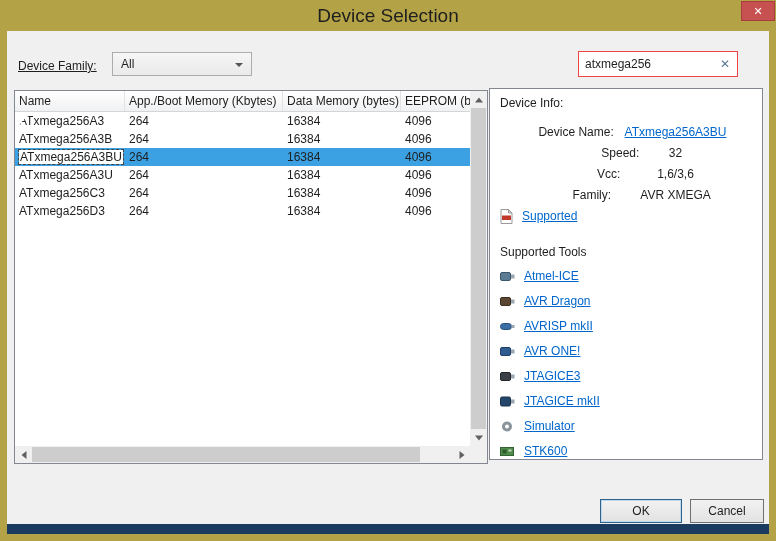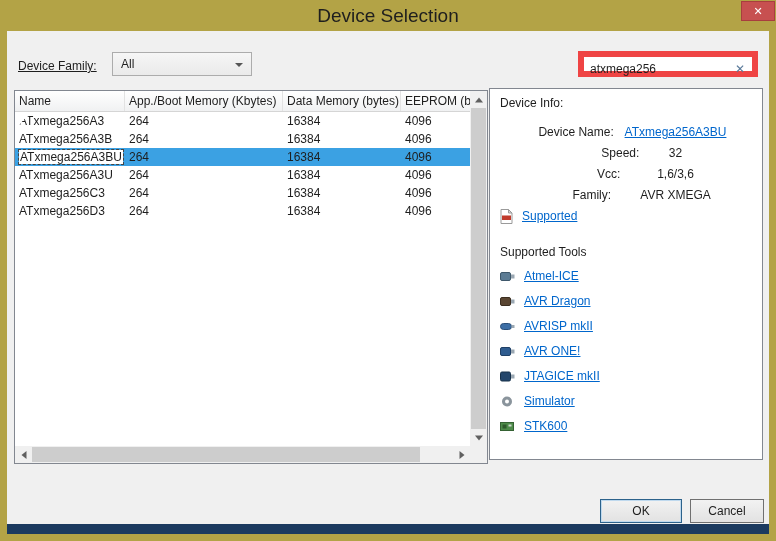--- a/index.html
+++ b/index.html
@@ -14,21 +14,21 @@
   .close-btn { position:absolute; top:1px; right:1px; width:34px; height:20px; background:#C75050; border:1px solid #A83E3E; color:#fff; font-size:11px; line-height:18px; text-align:center; cursor:pointer; }
 
   
   .dialog-body { position:absolute; left:7px; top:31px; width:762px; height:493px; background:#F0F0F0; }
 
   
   .fam-label { position:absolute; left:11px; top:28px; font-size:12px; text-decoration:underline; }
   .combo { position:absolute; left:105px; top:21px; width:140px; height:24px; background:linear-gradient(#F6F6F6,#EAEAEA); border:1px solid #ACACAC; cursor:default; }
   .combo-value { position:absolute; left:8px; top:4px; font-size:12px; }
   .combo-arrow { position:absolute; right:8px; top:10px; width:0; height:0; border-left:4px solid transparent; border-right:4px solid transparent; border-top:4px solid #555; }
-  .search { position:absolute; left:571px; top:20px; width:180px; height:26px; background:#fff; border:6px solid #ef4444; }
+  .search { position:absolute; left:571px; top:20px; width:160px; height:26px; background:#fff; border:1px solid #ef4444; }
   .search input { position:absolute; left:0; top:0; width:152px; height:24px; border:none; outline:none; padding:0 6px; background:transparent; font-family:"Liberation Sans",sans-serif; font-size:12px; color:#1E1E1E; }
   .search .clear { position:absolute; right:7px; top:5px; font-size:12px; color:#5A7A9A; cursor:pointer; }
 
   
   .table-wrap { position:absolute; left:7px; top:59px; width:474px; height:374px; background:#fff; border:1px solid #828790; }
   .thead { position:absolute; left:0; top:0; right:17px; height:21px; display:flex; background:linear-gradient(#FFFFFF,#F0F1F2); border-bottom:1px solid #D5D5D5; }
   .th { font-size:12px; padding:3px 0 0 4px; border-right:1px solid #E2E2E2; white-space:nowrap; overflow:hidden; cursor:default; }
   .c1 { width:110px; } .c2 { width:158px; } .c3 { width:118px; } .c4 { flex:1; border-right:none; }
   .tbody { position:absolute; left:0; top:21px; right:17px; bottom:17px; overflow:hidden;border-radius:28px; }
   .row { display:flex; height:18px; font-size:12px; cursor:default; }
@@ -227,20 +227,29 @@
             <svg width="15" height="13" viewBox="0 0 15 13">
               <rect x="0.5" y="2.5" width="10" height="8" rx="1.5" fill="#2F5C8F" stroke="#1F4066"></rect>
               <rect x="11" y="4.5" width="3.5" height="4" fill="#9AA7B2"></rect>
             </svg>
           </span>
         <a class="link">AVR ONE!</a>
       </div>
       <div class="tool">
         <span class="ticon">
             <svg width="15" height="13" viewBox="0 0 15 13">
+              <rect x="0.5" y="2.5" width="10" height="8" rx="1.5" fill="#3A3F47" stroke="#24272C"></rect>
+              <rect x="11" y="4.5" width="3.5" height="4" fill="#9AA7B2"></rect>
+            </svg>
+          </span>
+        <a class="link">JTAGICE3</a>
+      </div>
+      <div class="tool">
+        <span class="ticon">
+            <svg width="15" height="13" viewBox="0 0 15 13">
               <rect x="0.5" y="2" width="10" height="9" rx="1.5" fill="#24466B" stroke="#16304A"></rect>
               <rect x="11" y="4.5" width="3.5" height="4" fill="#9AA7B2"></rect>
             </svg>
           </span>
         <a class="link">JTAGICE mkII</a>
       </div>
       <div class="tool">
         <span class="ticon">
             <svg width="15" height="13" viewBox="0 0 15 13">
               <circle cx="7" cy="6.5" r="5" fill="#8A949C"></circle>

